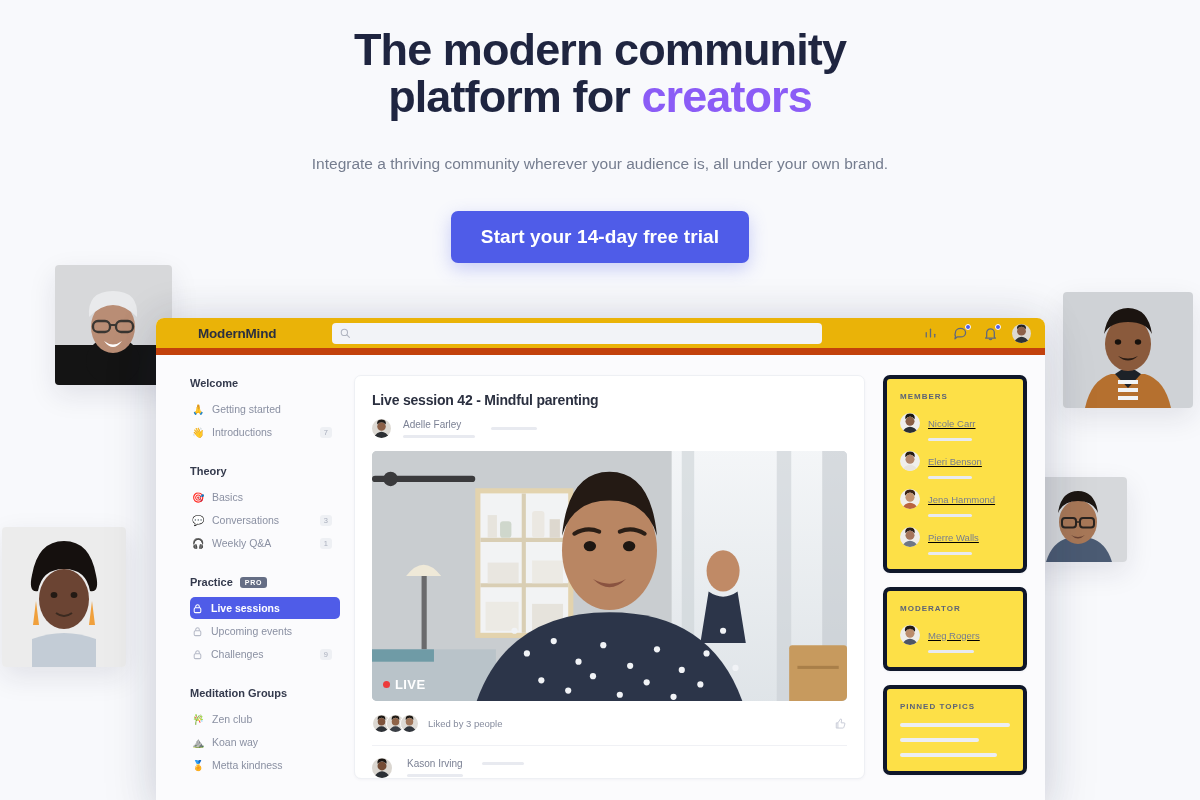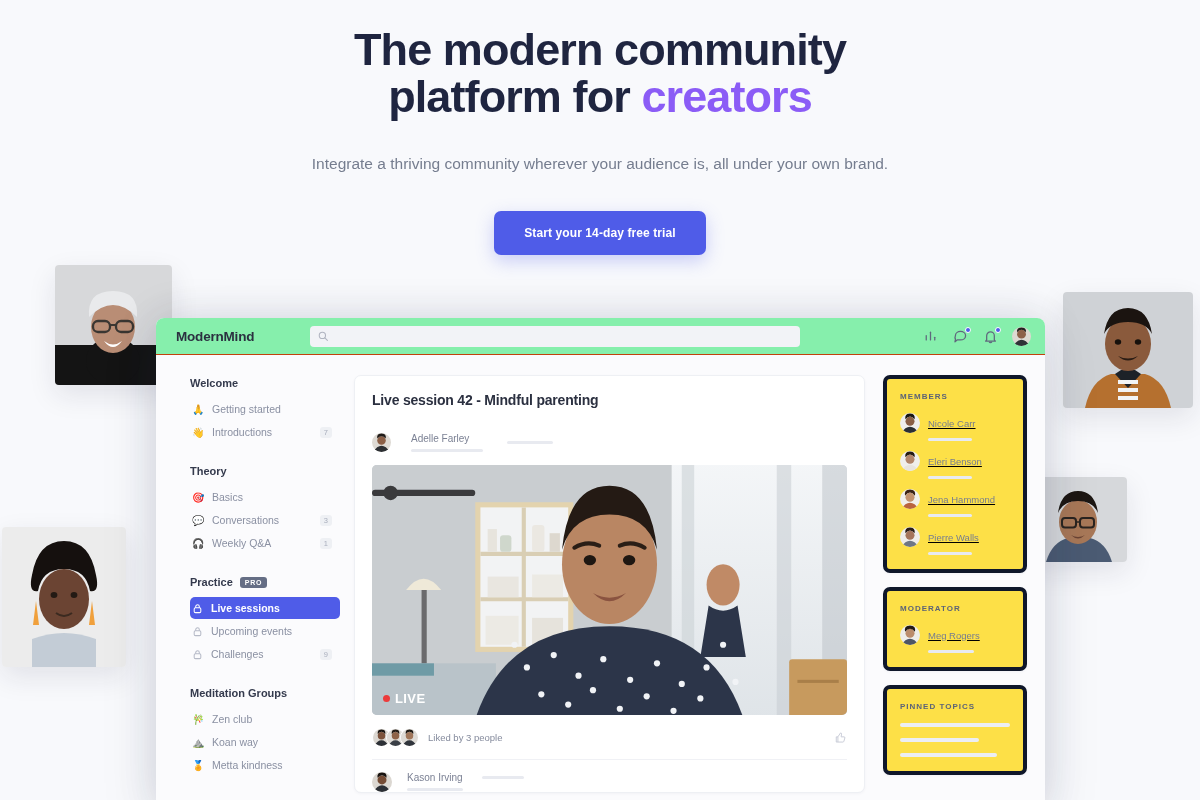--- a/index.html
+++ b/index.html
@@ -21,21 +21,21 @@
   .hero h1 .accent { color: #8b5cf6; }
   .hero .sub {
     margin-top: 30px; font-size: 15.5px; line-height: 1.68;
     color: #757d8f; font-weight: 400;
   }
   .cta-wrap { margin-top: 34px; }
   .cta {
     display: inline-block; border: none; cursor: pointer;
     background: #4f5ce8; color: #fff;
     font-family: "Liberation Sans", sans-serif;
-    font-size: 12px; font-weight: 700; letter-spacing: .1px;
+    font-size: 19px; font-weight: 700; letter-spacing: .1px;
     padding: 15px 30px; border-radius: 7px;
     box-shadow: 0 6px 18px rgba(79,92,232,.28);
   }
 
   
   .photo { position: absolute; border-radius: 4px; overflow: hidden;
            box-shadow: 0 10px 28px rgba(25,30,60,.10); }
   .photo svg { display: block; width: 100%; height: 100%; }
 
   .p-tl { left: 55px;  top: 265px; width: 117px; height: 120px; }
@@ -45,23 +45,23 @@
 
   
   .app {
     position: absolute; left: 156px; top: 318px;
     width: 889px; height: 490px;
     background: #fff; border-radius: 8px 8px 0 0;
     box-shadow: 0 -2px 40px rgba(30,36,70,.13), 0 20px 60px rgba(30,36,70,.10);
     overflow: hidden; display: flex; flex-direction: column;
   }
   .topbar {
-    height: 37px; flex: 0 0 37px; background: #86efac;
-    border-bottom: 1px solid #c2410c;
-    display: flex; align-items: center; padding: 0 14px 0 20px;
+    height: 37px; flex: 0 0 37px; background: #eab308;
+    border-bottom: 7px solid #c2410c;
+    display: flex; align-items: center; padding: 0 14px 0 42px;
   }
   .brand { font-size: 13.5px; font-weight: 700; color: #2b3040; letter-spacing: -.2px; }
   .search {
     margin-left: 56px; width: 490px; height: 21px; border-radius: 4px;
     background: #f2f3f7; display: flex; align-items: center; padding: 0 8px;
   }
   .search .q { opacity: .55; }
   .search input {
     border: none; background: transparent; outline: none; margin-left: 6px;
     font-family: "Liberation Sans", sans-serif; font-size: 10px; color: #6b7280; width: 100%;
@@ -108,21 +108,21 @@
   .nav-item.active .lock { color: #fff; }
 
   
   .feed { flex: 1; padding: 20px 0 0 0; min-width: 0; }
   .card {
     background: #fff; border-radius: 7px; border: 1px solid #eef0f4;
     box-shadow: 0 1px 3px rgba(30,36,70,.04);
     margin-right: 18px; padding: 16px 17px 0;
   }
   .post-title { font-size: 14px; font-weight: 700; color: #2b3040; letter-spacing: -.2px; }
-  .author-row { display: flex; align-items: center; gap: 20px; margin-top: 25px; }
+  .author-row { display: flex; align-items: center; gap: 12px; margin-top: 11px; }
   .av-24 { width: 19px; height: 19px; border-radius: 50%; overflow: hidden; flex: 0 0 19px; }
   .av-24 svg { width: 100%; height: 100%; display: block; }
   .author-name { font-size: 10px; color: #7b8194; }
   .skel { height: 3px; border-radius: 2px; background: #e8eaf0; }
   .author-col { display: flex; flex-direction: column; gap: 5px; }
 
   .video {
     margin-top: 13px; height: 250px; border-radius: 5px; overflow: hidden;
     position: relative; background: #c9ced8;
   }

